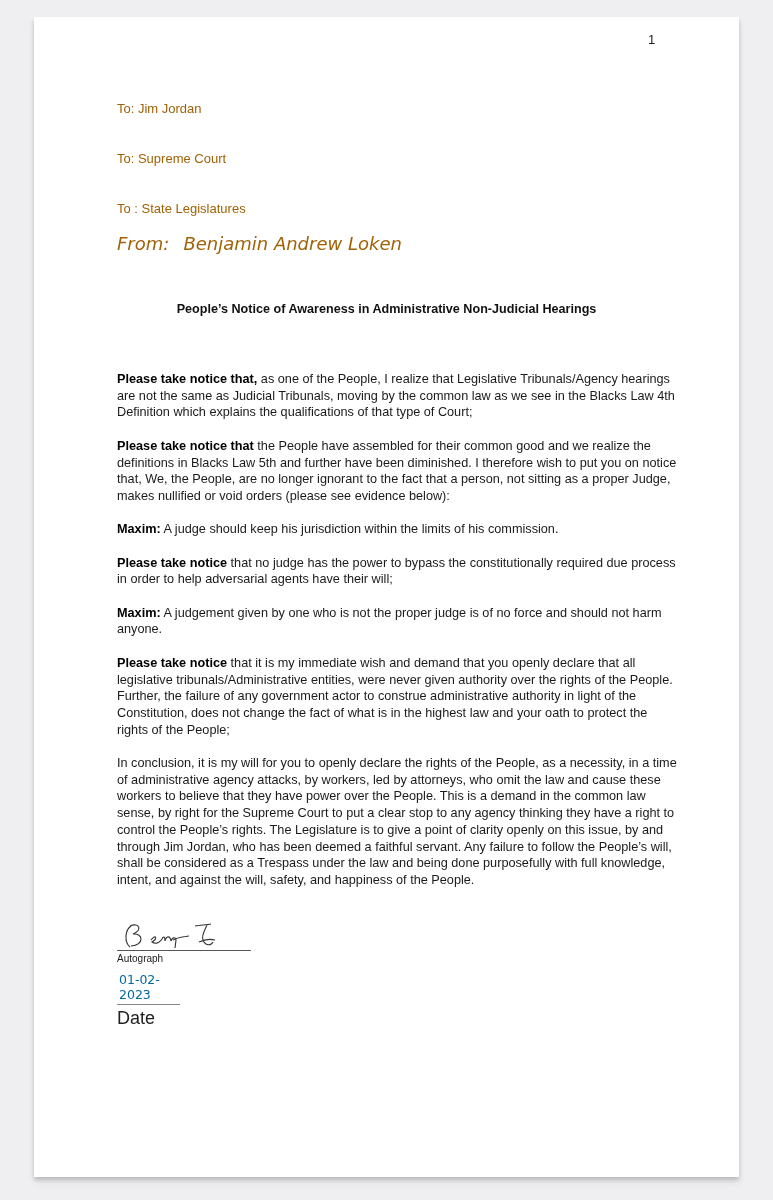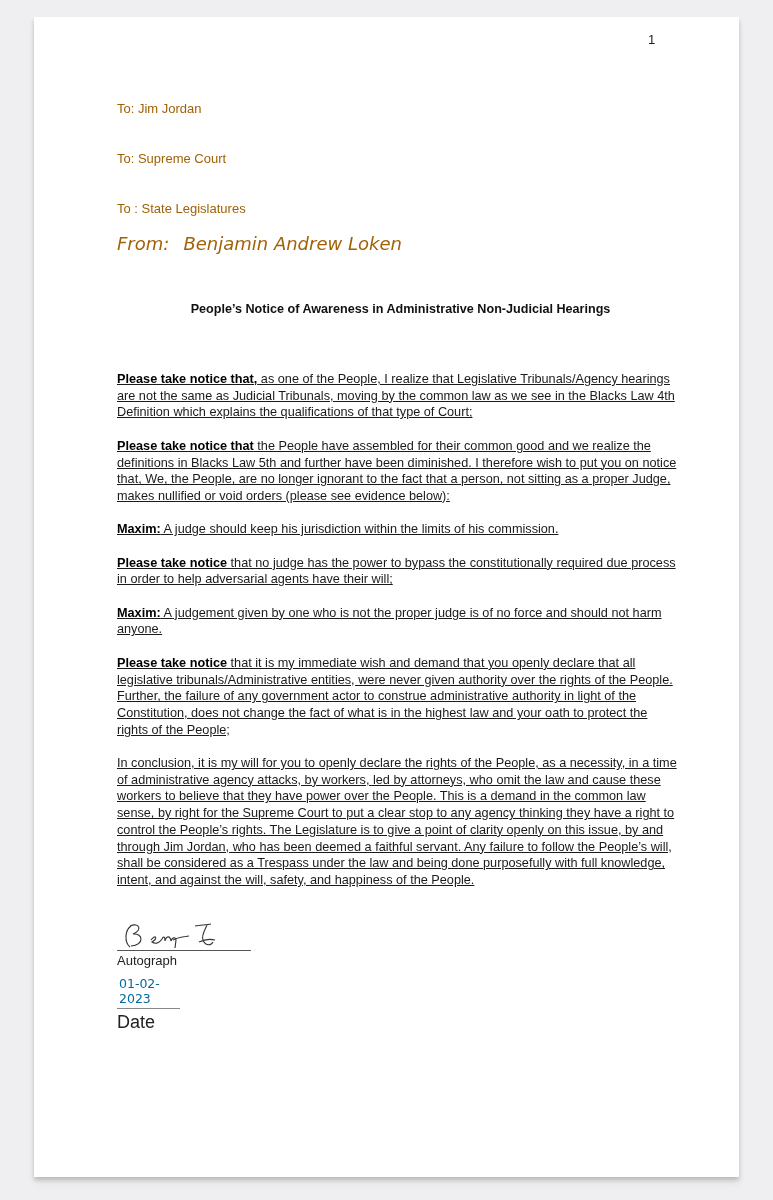--- a/index.html
+++ b/index.html
@@ -48,34 +48,32 @@
     .titles {
       position: absolute;
       left: 0;
       width: 705px;
       top: 284px;
       text-align: center;
       font-weight: bold;
       font-size: 12.6px;
       line-height: 17px;
       color: #111;
-      padding-left: 14px;
     }
     .body-text {
       position: absolute;
       left: 83px;
       top: 354px;
       width: 560px;
       font-size: 12.7px;
       line-height: 16.7px;
       color: #1a1a1a;
     }
     .para {
       margin: 0 0 16.7px 0;
-      text-decoration: underline;
     }
     .para b {
       font-weight: bold;
       color: #000;
     }
     .sig-block {
       position: absolute;
       left: 83px;
       top: 903px;
       width: 200px;
@@ -85,21 +83,21 @@
       width: 134px;
       height: 30px;
       border-bottom: 1.2px solid #555;
     }
     .signature svg {
       position: absolute;
       left: 4px;
       top: 0;
     }
     .sig-label {
-      font-size: 13px;
+      font-size: 10px;
       margin-top: 2px;
       color: #222;
     }
     .date-value {
       margin-top: 8px;
       margin-left: 2px;
       font-family: "DejaVu Sans", sans-serif;
       font-size: 12.5px;
       color: #0369a1;
       width: 61px;

